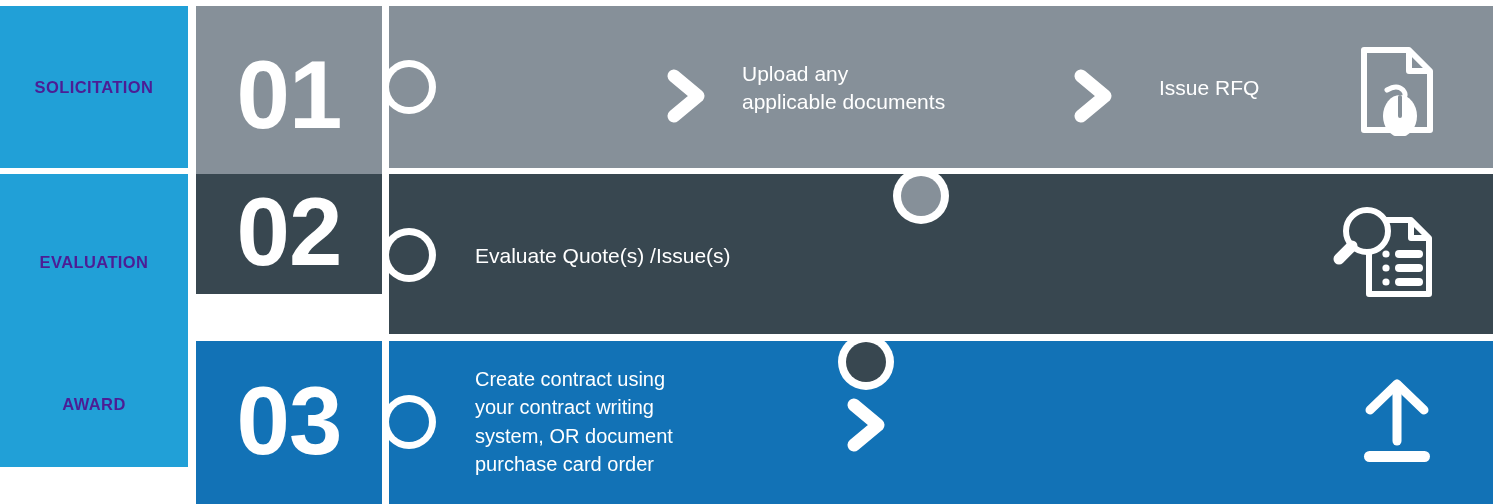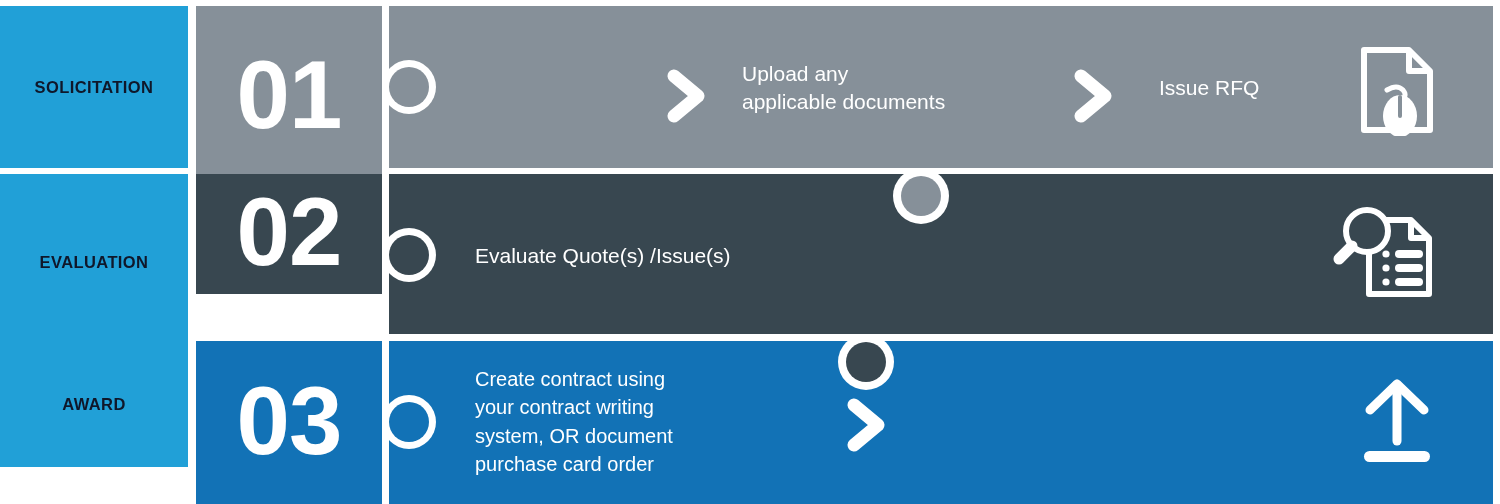--- a/index.html
+++ b/index.html
@@ -29,21 +29,21 @@
     left: 0;
     top: 0;
     width: 188px;
     display: flex;
     align-items: center;
     justify-content: center;
   }
   .label-text {
     font-size: 16.5px;
     font-weight: bold;
-    color: #0f172a;
+    color: #4c1d95;
     letter-spacing: 0.4px;
     text-align: center;
     line-height: 1.1;
   }
   .num-cell {
     position: absolute;
     left: 196px;
     top: 0;
     width: 186px;
     display: flex;

